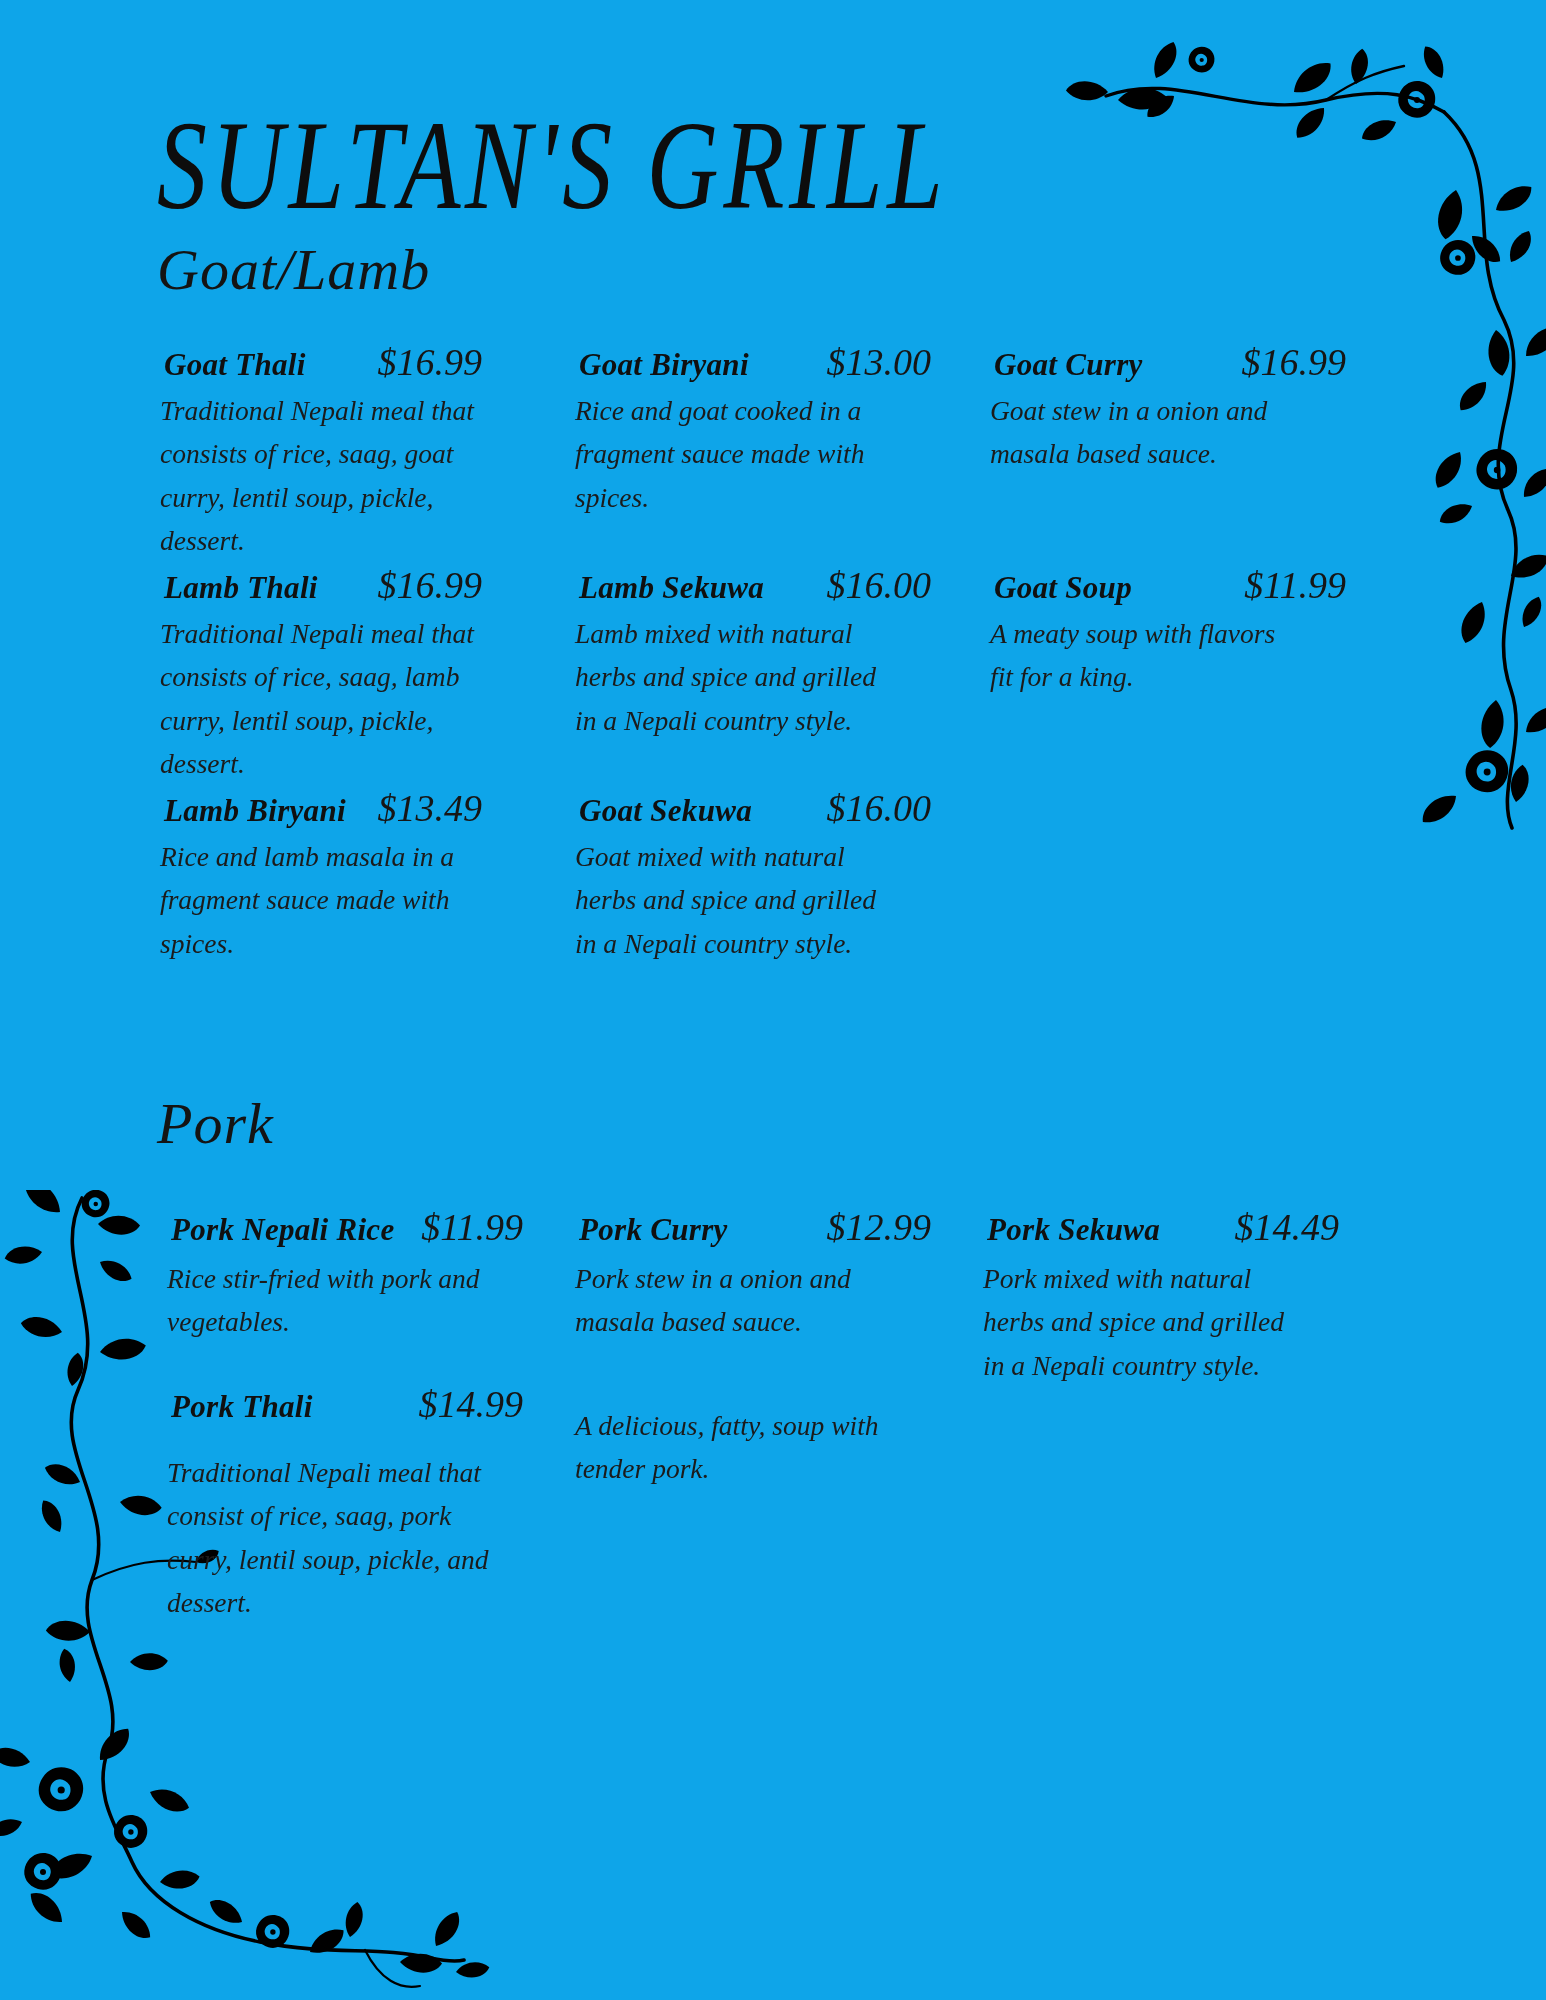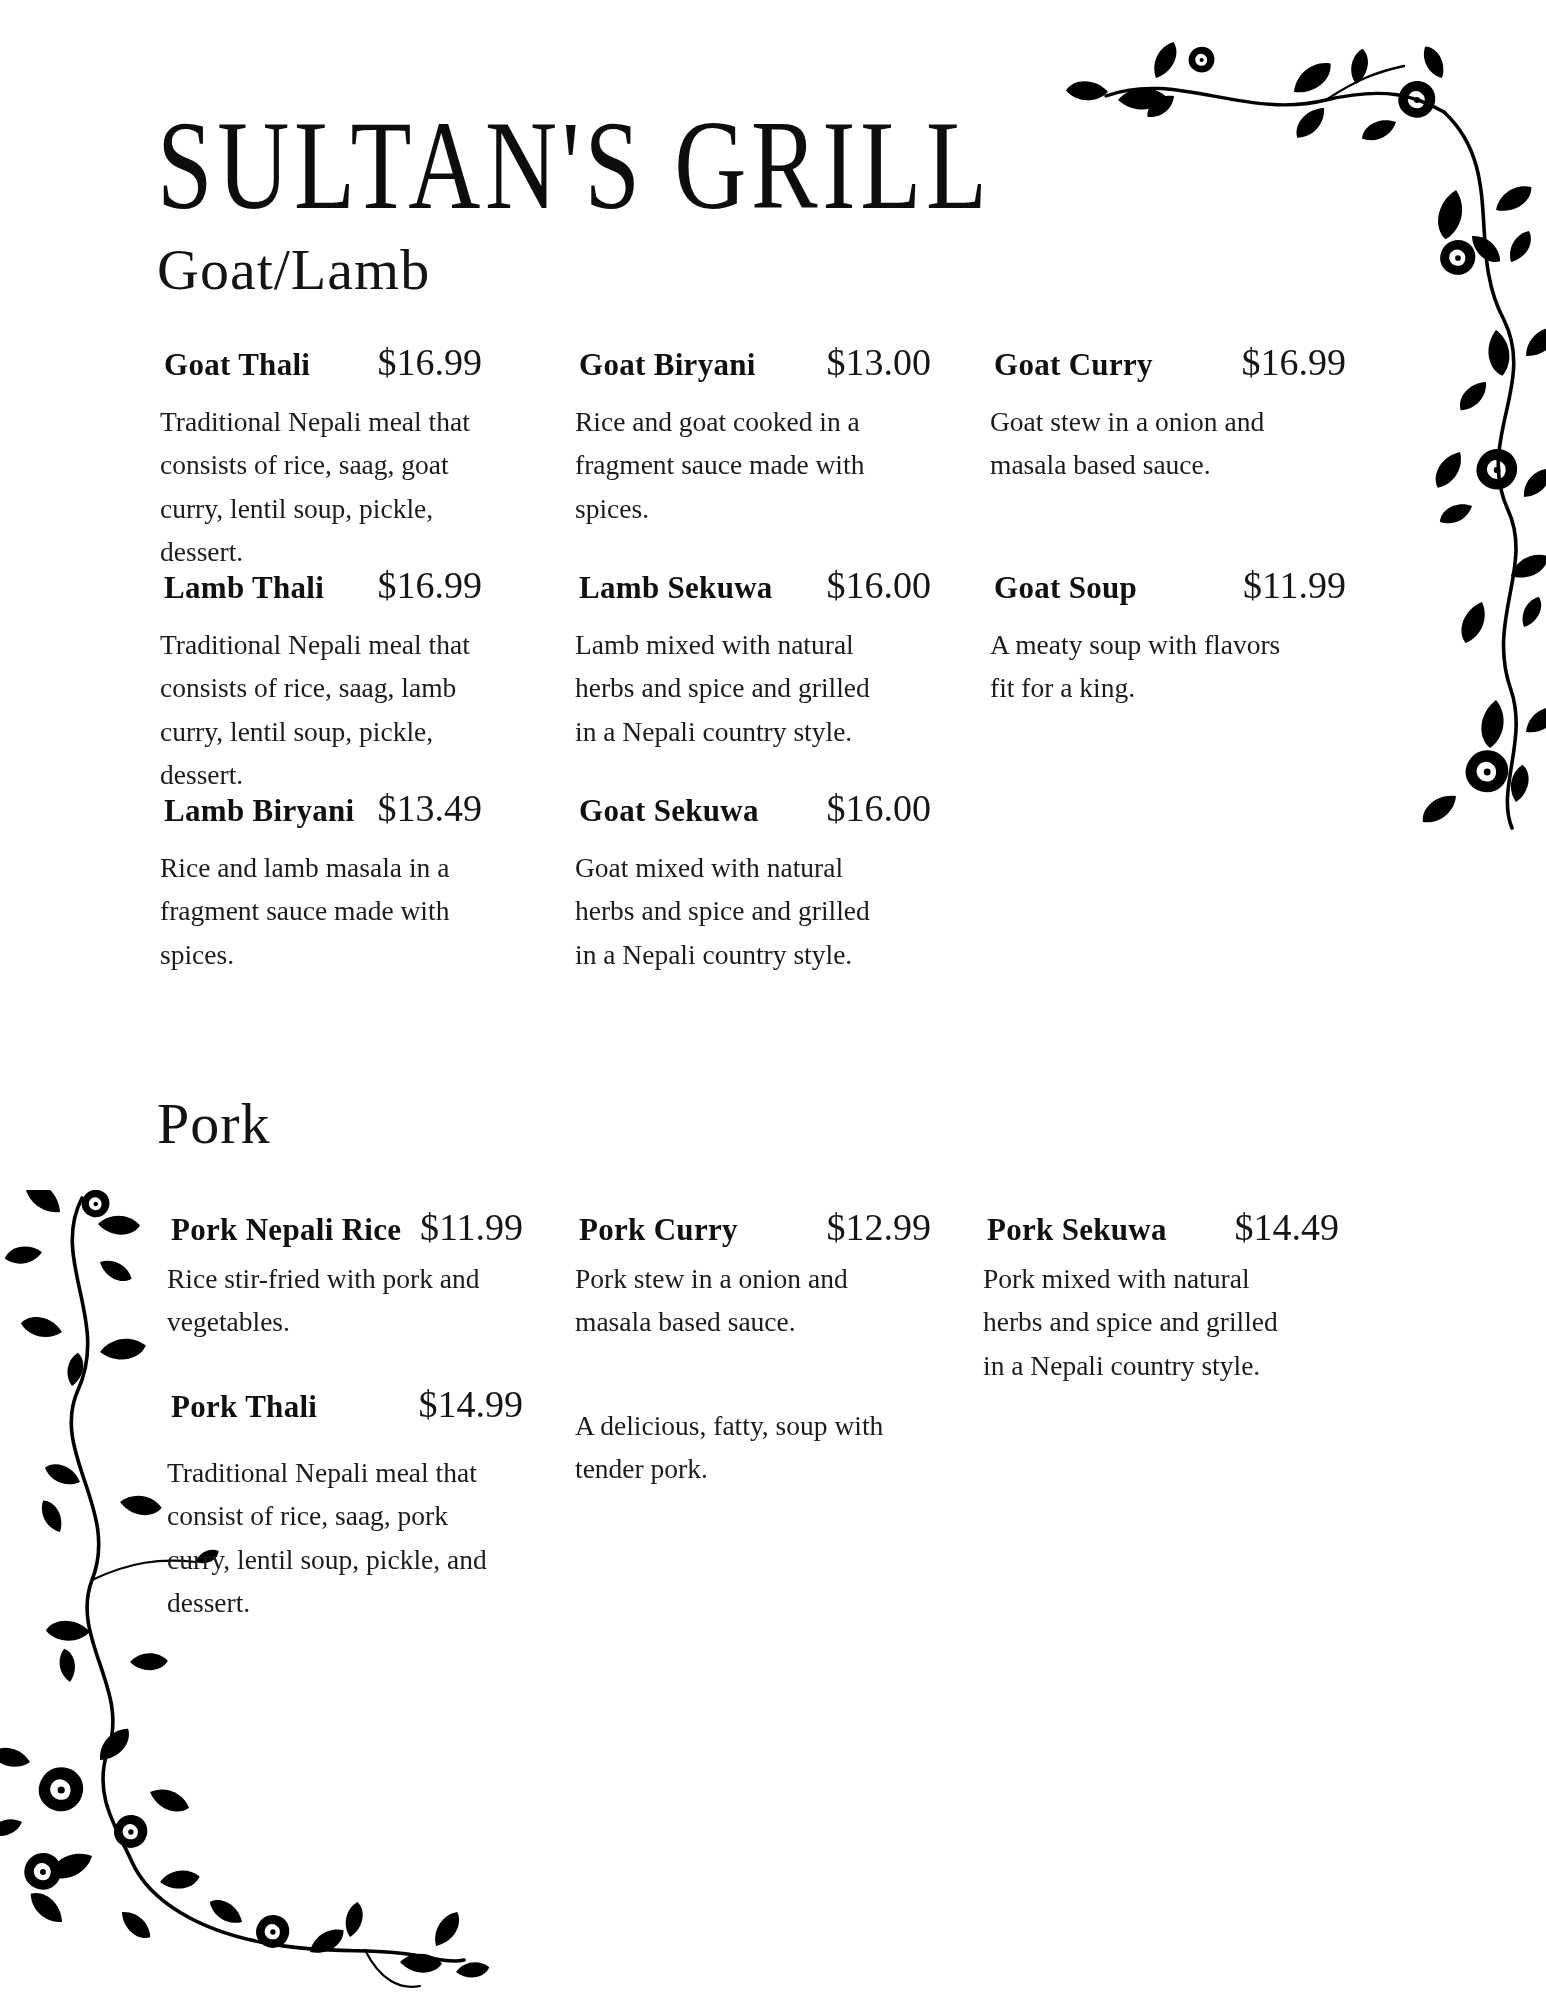--- a/index.html
+++ b/index.html
@@ -1,23 +1,24 @@
 <!DOCTYPE html>
 <html><head>
 <meta charset="utf-8">
 <style>
   html,body{margin:0;padding:0;background:#e8e8e8;}
   .page{
     position:relative;
     width:1546px;height:2000px;
     margin:0 auto;
-    background:#ffffff;
+    background:#0ea5e9;
     overflow:hidden;
     font-family:"Liberation Serif",serif;
     color:#111111;
+    font-style:italic;
   }
   
   .title{
     position:absolute;left:157px;top:98px;margin:0;
     font-family:"Liberation Serif",serif;
     font-weight:400;
     font-size:128px;line-height:1.05;
     letter-spacing:6px;
     color:#0d0d0d;
     white-space:nowrap;
@@ -57,21 +58,21 @@
   .grid-goat .item:nth-child(3n+1) .item-row{width:322px;}
   .item-name{
     margin:4px;font-size:31px;font-weight:700;line-height:1.2;
     letter-spacing:.3px;color:#101010;white-space:nowrap;
   }
   .item-price{
     font-size:38px;font-weight:400;line-height:1.2;
     color:#161616;white-space:nowrap;
   }
   .item-desc{
-    margin:13px 0 0;font-size:27.5px;line-height:1.57;
+    margin:2px 0 0;font-size:27.5px;line-height:1.57;
     color:#1b1b1b;white-space:pre-line;
   }
   .grid-pork .item-desc{margin-top:5px;}
   .grid-pork .roomy .item-desc{margin-top:22px;}
   
   .vine{position:absolute;pointer-events:none;}
   .vine-tr{top:0;right:0;width:690px;height:830px;}
   .vine-bl{left:0;top:1190px;width:670px;height:810px;}
 </style>
 </head>

